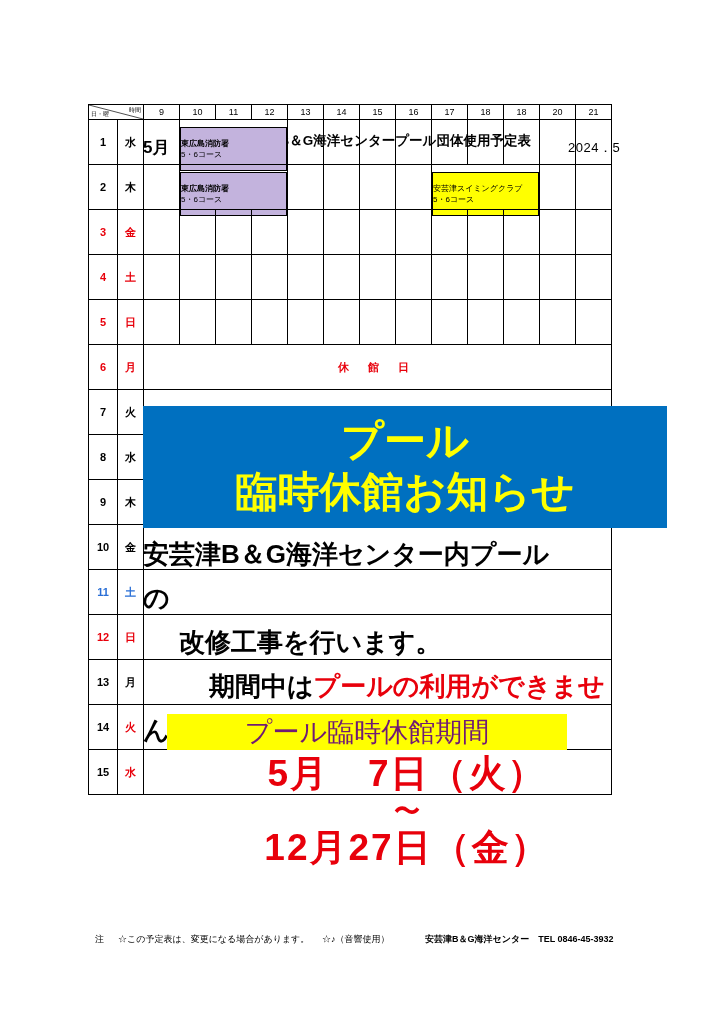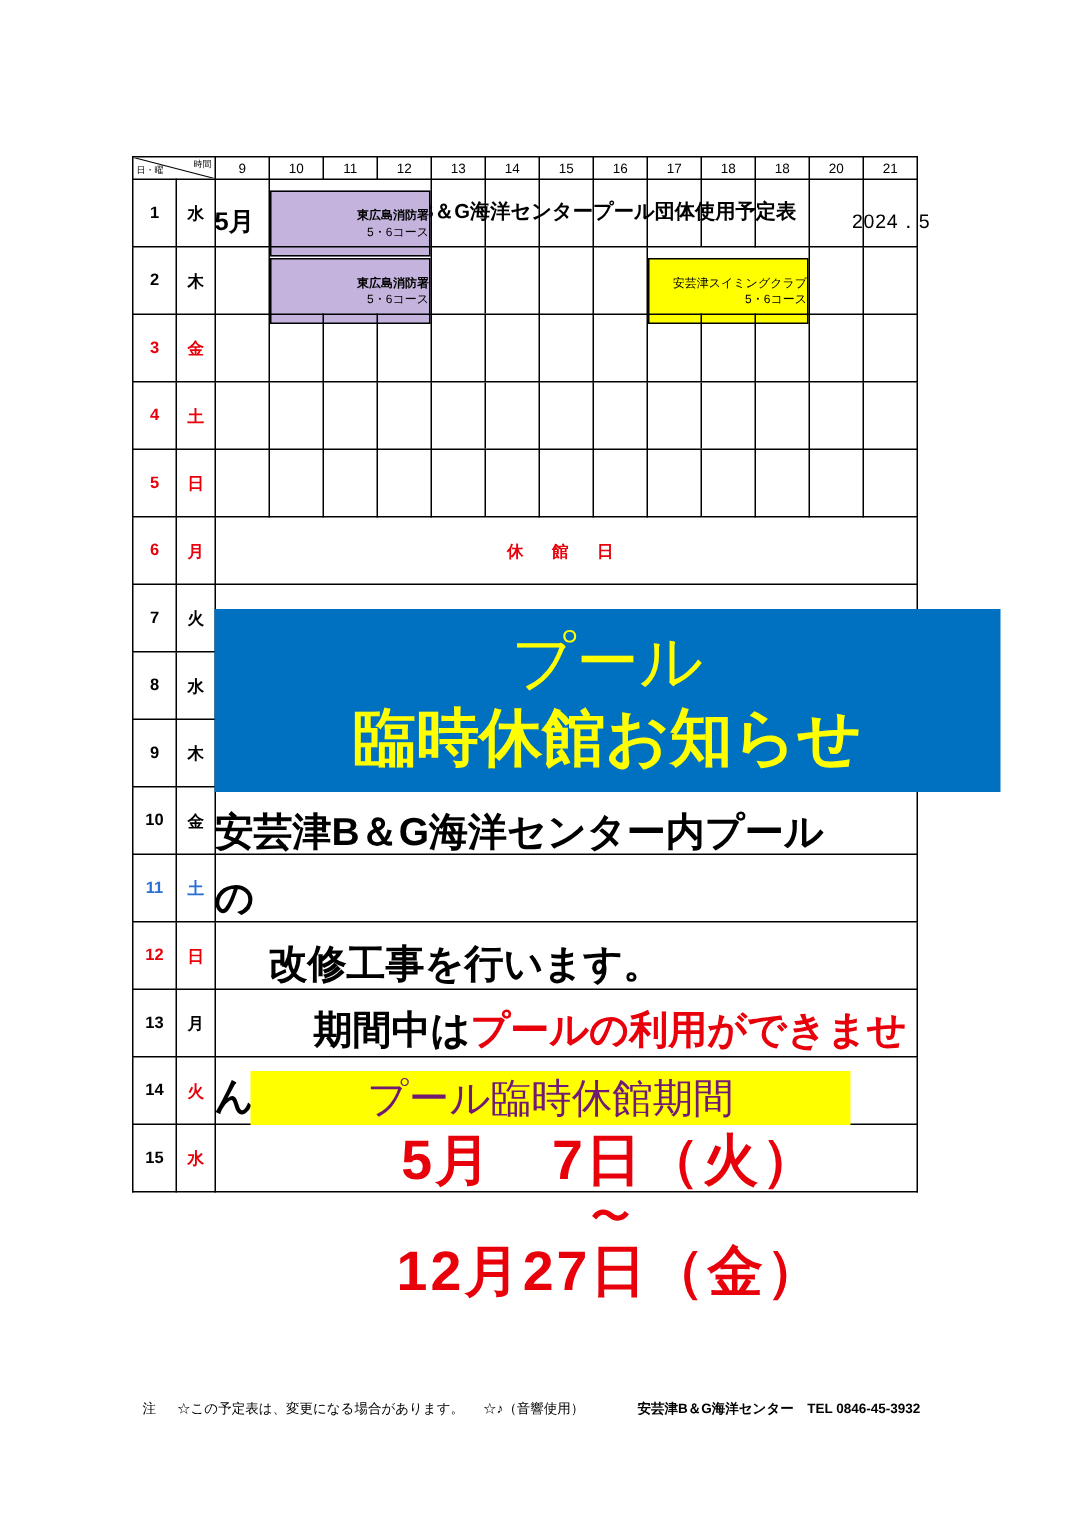--- a/index.html
+++ b/index.html
@@ -125,21 +125,21 @@
   .ev {
     display: block;
     width: 100%;
     height: 100%;
     box-sizing: border-box;
     font-size: 8px;
     line-height: 11px;
     font-weight: bold;
     display: flex;
     flex-direction: column;
-    align-items: flex-end;
+    align-items: flex-start;
     justify-content: center;
     color: #000;
     margin-top: 13px;
   }
   .ev-purple { background: #c3b3dd; border: 1px solid #000; }
   .ev-yellow { background: #ffff00; border: 1px solid #000; }
   .ev-sub { font-size: 8px; font-weight: normal; }
 
   .closed-cell {
     color: #e8000b;
@@ -158,21 +158,21 @@
     background: #0070c0;
     display: flex;
     flex-direction: column;
     align-items: center;
     justify-content: center;
     color: #ffff00;
     z-index: 20;
   }
   .notice-banner .l1 {
     font-size: 42px;
-    font-weight: normal;
+    font-weight: bold;
     line-height: 50px;
   }
   .notice-banner .l2 {
     font-size: 42px;
     font-weight: bold;
     line-height: 52px;
   }
 
   .notice-body {
     position: absolute;

